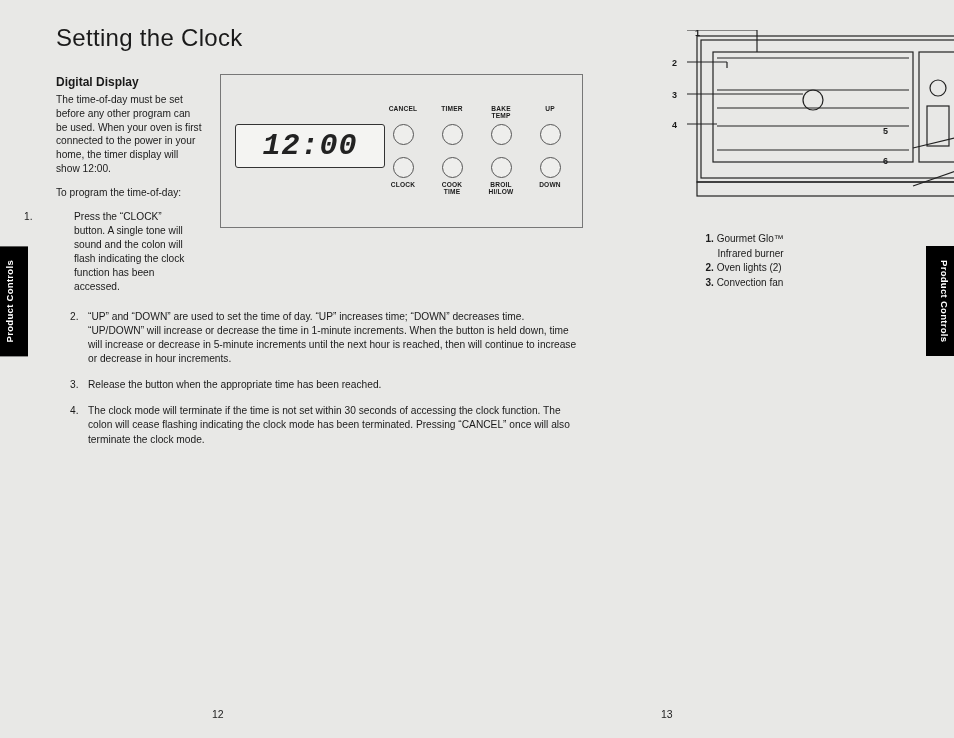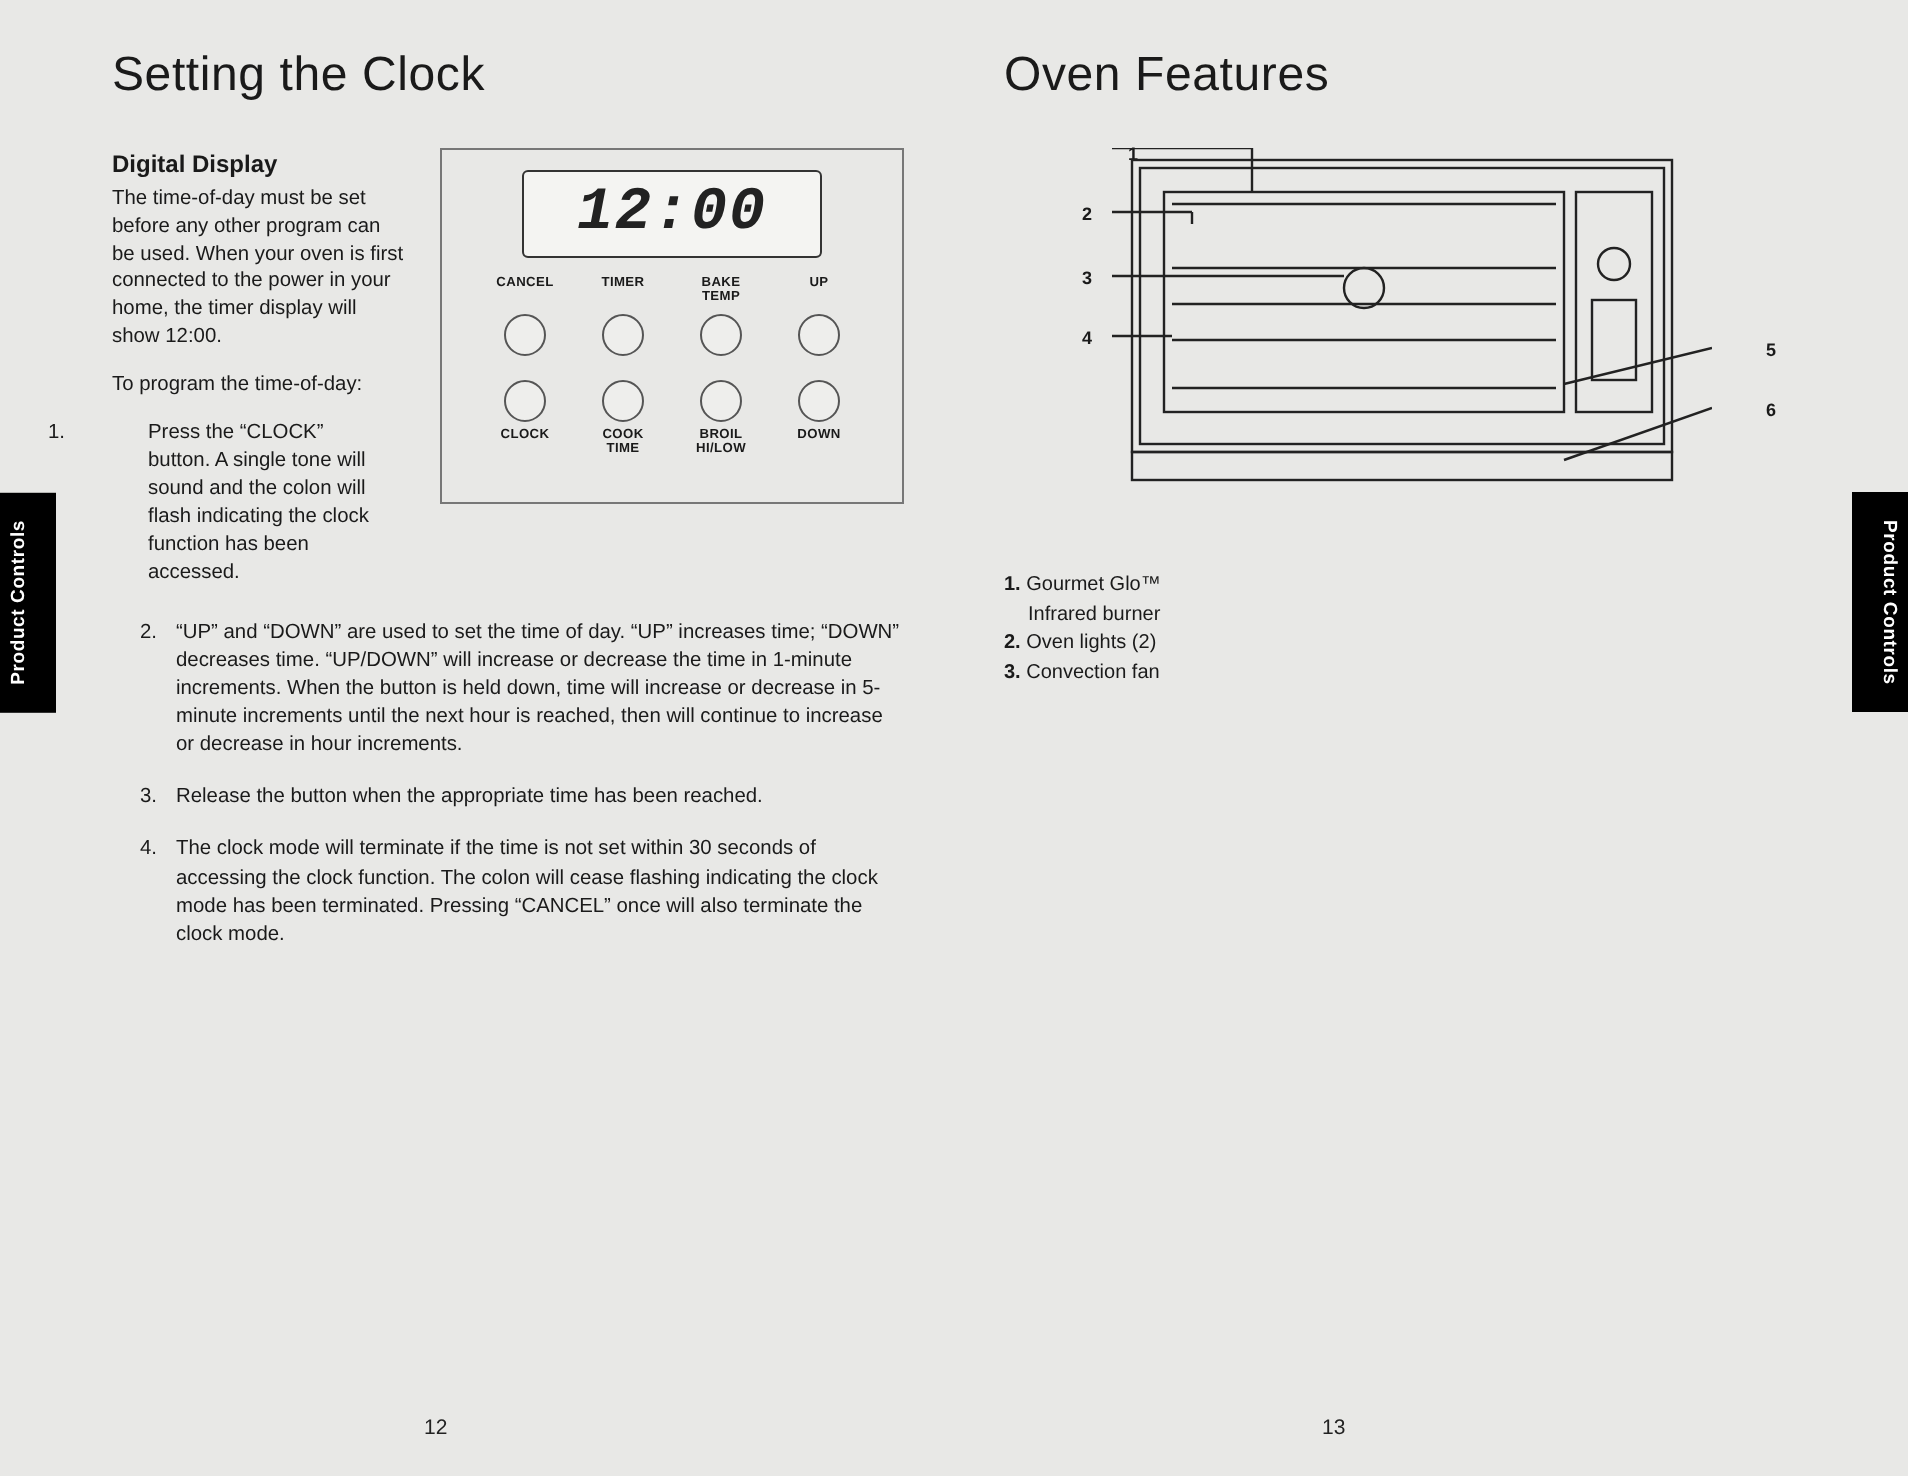--- a/index.html
+++ b/index.html
@@ -32,25 +32,25 @@
     font-size: 12px;
     font-weight: 700;
     margin-bottom: 3px;
   }
   .intro-block { display: flex; gap: 18px; }
   .intro-text { flex: 0 0 146px; font-size: 10.2px; line-height: 1.35; }
   .intro-text p { margin-bottom: 10px; }
   .display-panel {
     flex: 1;
     border: 1px solid #777;
-    height: 178px;
+    height: 154px;
     padding: 10px 14px 10px;
     background: #e8e8e6;
     display: flex;
-    flex-direction: column;
+    flex-direction: row;
     align-items: center;
   }
   .lcd {
     width: 150px;
     height: 44px;
     border: 1.5px solid #333;
     border-radius: 3px;
     background: #f4f4f2;
     display: flex;
     align-items: center;
@@ -118,24 +118,24 @@
     height: 192px;
     margin-top: 6px;
   }
   .oven-svg { position: absolute; left: 54px; top: 0; }
   .callout {
     position: absolute;
     font-size: 9px;
     font-weight: 700;
   }
   .legend {
-    margin-top: 20px;
+    margin-top: 10px;
     display: flex;
     gap: 20px;
-    justify-content: space-between;
+    justify-content: center;
     font-size: 10px;
     line-height: 1.45;
   }
   .legend .lcol { width: 120px; }
   .legend strong { font-weight: 700; }
   .legend .indent { padding-left: 12px; }
 
   
   .side-tab {
     position: absolute;
@@ -230,21 +230,20 @@
 
     <ol class="steps" start="2" style="counter-reset: step 1;">
       <li>“UP” and “DOWN” are used to set the time of day. “UP” increases time; “DOWN” decreases time. “UP/DOWN” will increase or decrease the time in 1-minute increments. When the button is held down, time will increase or decrease in 5-minute increments until the next hour is reached, then will continue to increase or decrease in hour increments.</li>
       <li>Release the button when the appropriate time has been reached.</li>
       <li>The clock mode will terminate if the time is not set within 30 seconds of accessing the clock function. The colon will cease flashing indicating the clock mode has been terminated. Pressing “CANCEL” once will also terminate the clock mode.</li>
     </ol>
 
   </div>
 
   <div class="col">
-    <h1 class="page-title">Oven Features</h1>
 
     <div class="diagram-wrap">
 
       <div class="callout" style="left:62px; top:-2px;">1</div>
       <div class="callout" style="left:39px; top:28px;">2</div>
       <div class="callout" style="left:39px; top:60px;">3</div>
       <div class="callout" style="left:39px; top:90px;">4</div>
       <div class="callout" style="right:10px; top:96px;">5</div>
       <div class="callout" style="right:10px; top:126px;">6</div>
 

